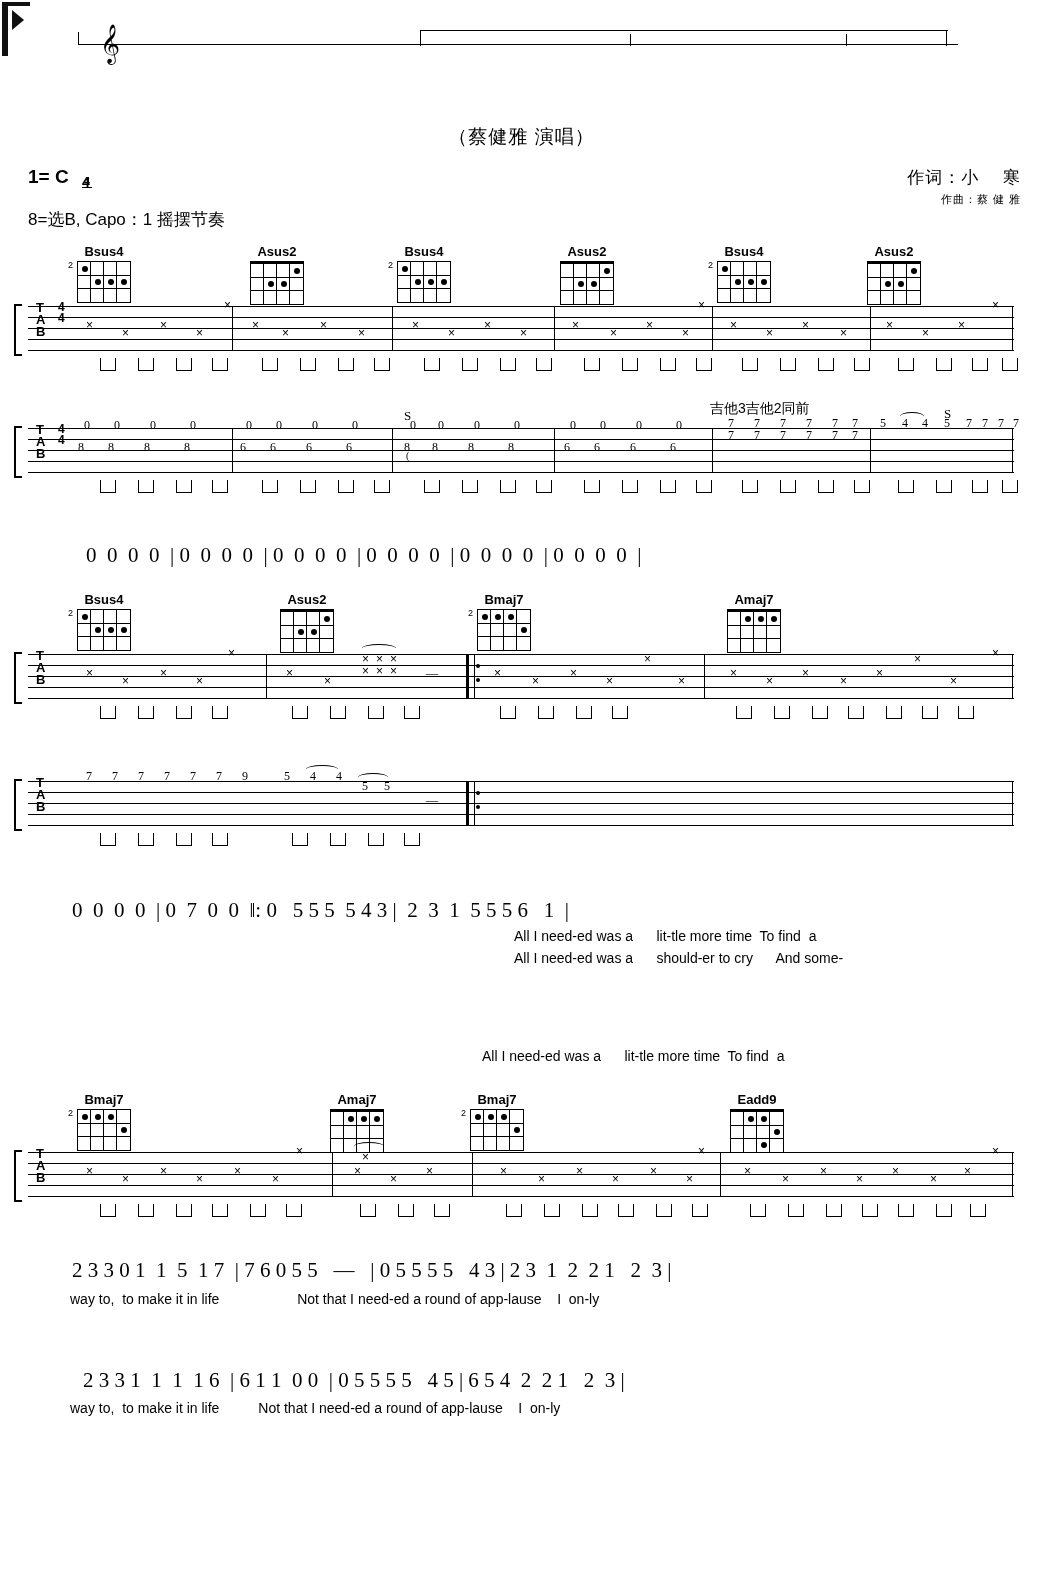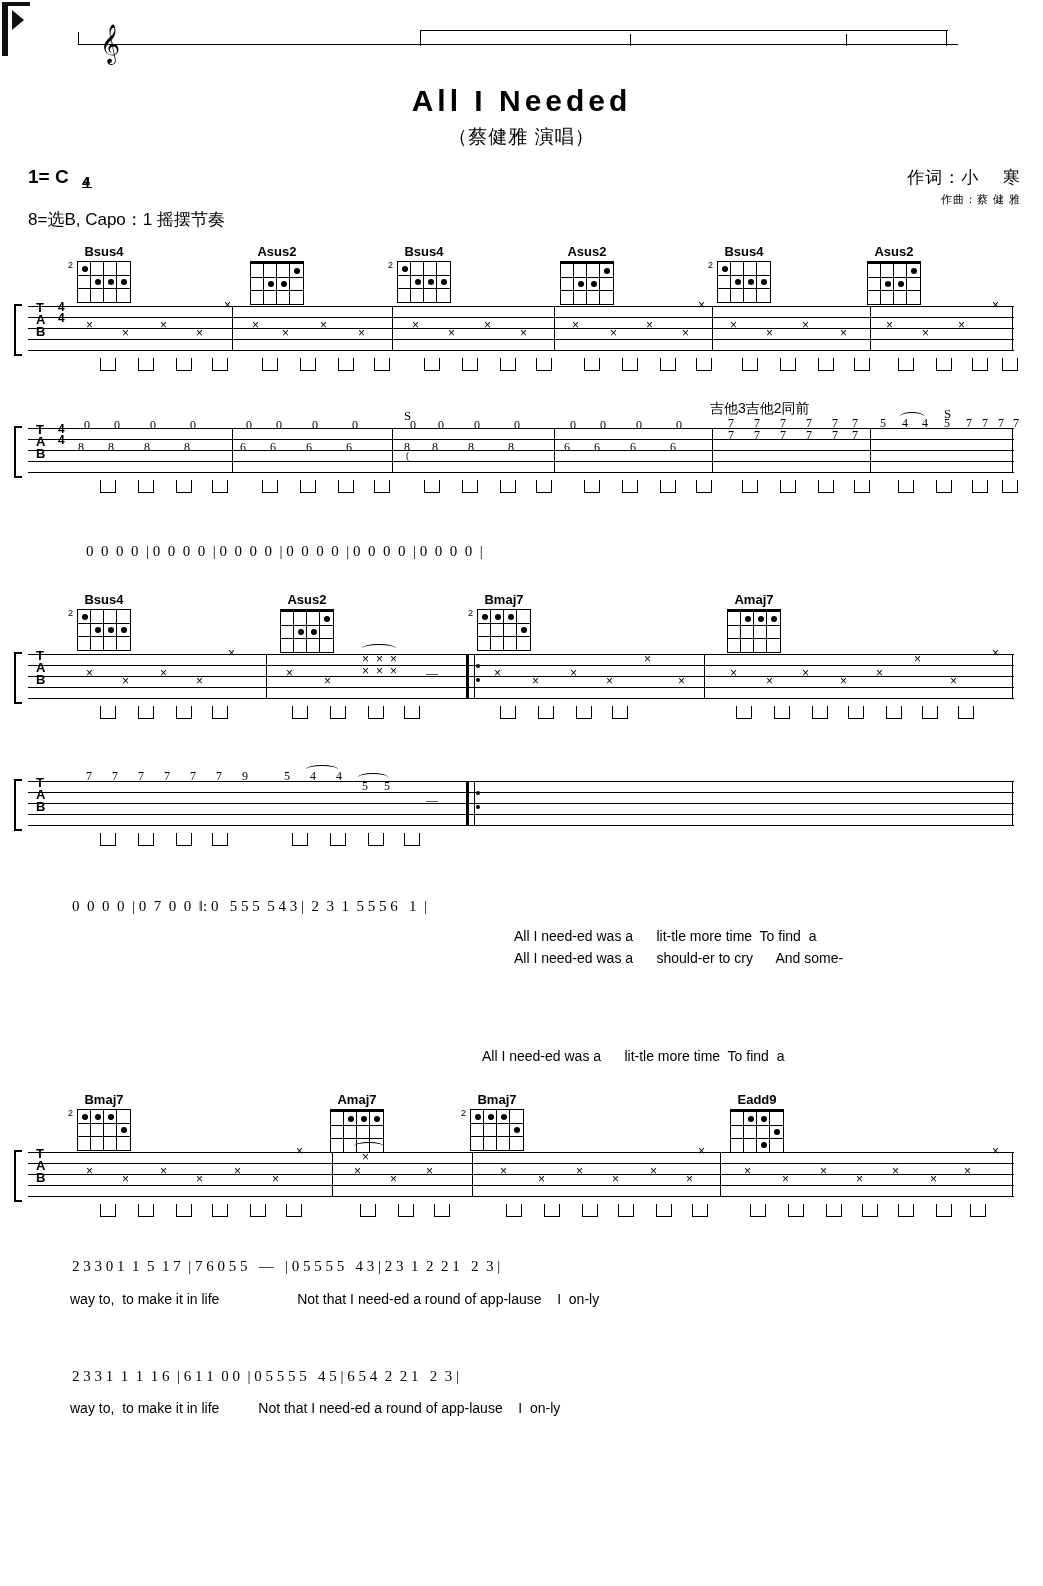--- a/index.html
+++ b/index.html
@@ -55,21 +55,21 @@
   .dbar{position:absolute;top:6px;width:5px;height:45px;border-left:3px solid #000;border-right:1px solid #000;}
   .rep-dots{position:absolute;width:4px;height:4px;border-radius:50%;background:#000;}
   .num{position:absolute;font-size:12px;font-family:"Liberation Serif", serif;}
   .xm{position:absolute;font-size:12px;}
   .slur{position:absolute;border-top:1px solid #000;border-radius:50%;height:8px;}
 
   
   .strum{position:absolute;width:14px;height:12px;border:1px solid #000;border-top:none;}
 
   
-  .numrow{position:absolute;font-family:"Liberation Serif", serif;font-size:15px;letter-spacing:0px;white-space:pre;}
+  .numrow{position:absolute;font-family:"Liberation Serif", serif;font-size:21px;letter-spacing:0px;white-space:pre;}
   .lyrrow{position:absolute;font-family:"Liberation Sans", sans-serif;font-size:14px;white-space:pre;}
   .ann{position:absolute;font-size:14px;}
   .footer{position:absolute;left:0;top:1520px;width:1043px;text-align:center;font-size:11px;color:#c8c8c8;letter-spacing:1px;}
   .corner{position:absolute;left:0;top:0;width:40px;height:60px;}
   .topline{position:absolute;left:78px;top:44px;width:880px;height:1px;background:#000;}
   .topline2{position:absolute;left:420px;top:30px;width:528px;height:1px;background:#000;}
   .tick{position:absolute;width:1px;height:14px;background:#000;}
   .clef{position:absolute;left:100px;top:28px;font-size:34px;line-height:30px;}
 </style>
 </head>
@@ -83,21 +83,20 @@
   </svg>
   <div class="topline"></div>
   <div class="topline2"></div>
   <div class="tick" style="left:78px;top:32px;height:13px;"></div>
   <div class="tick" style="left:420px;top:30px;height:16px;"></div>
   <div class="tick" style="left:630px;top:34px;height:12px;"></div>
   <div class="tick" style="left:846px;top:34px;height:12px;"></div>
   <div class="tick" style="left:946px;top:30px;height:16px;"></div>
   <div class="clef">𝄞</div>
 
-  <div class="title">All I Needed</div>
   <div class="subtitle">（蔡健雅 演唱）</div>
 
   <div class="keyline">
     <span>1= C</span>
     <span class="frac">
       <span class="num">4</span>
       <span class="den">4</span>
     </span>
   </div>
   <div class="capoline">8=选B, Capo：1  摇摆节奏</div>
@@ -692,16 +691,16 @@
       <div class="strum" style="left:848px;top:0"></div>
       <div class="strum" style="left:884px;top:0"></div>
       <div class="strum" style="left:922px;top:0"></div>
       <div class="strum" style="left:956px;top:0"></div>
     </div>
   </div>
 
   <div class="numrow" style="left:72px;top:1258px;">2 3 3 0 1  1  5  1 7  | 7 6 0 5 5   —   | 0 5 5 5 5   4 3 | 2 3  1  2  2 1   2  3 |</div>
   <div class="lyrrow" style="left:70px;top:1291px;">way to,  to make it in life                    Not that I need-ed a round of app-lause    I  on-ly</div>
 
-  <div class="numrow" style="left:72px;top:1368px;">2 3 3 1  1  1  1 6  | 6 1 1  0 0  | 0 5 5 5 5   4 5 | 6 5 4  2  2 1   2  3 |</div>
+  <div class="numrow" style="left:83px;top:1368px;">2 3 3 1  1  1  1 6  | 6 1 1  0 0  | 0 5 5 5 5   4 5 | 6 5 4  2  2 1   2  3 |</div>
   <div class="lyrrow" style="left:70px;top:1400px;">way to,  to make it in life          Not that I need-ed a round of app-lause    I  on-ly</div>
 
 </div>
 
 </body></html>

